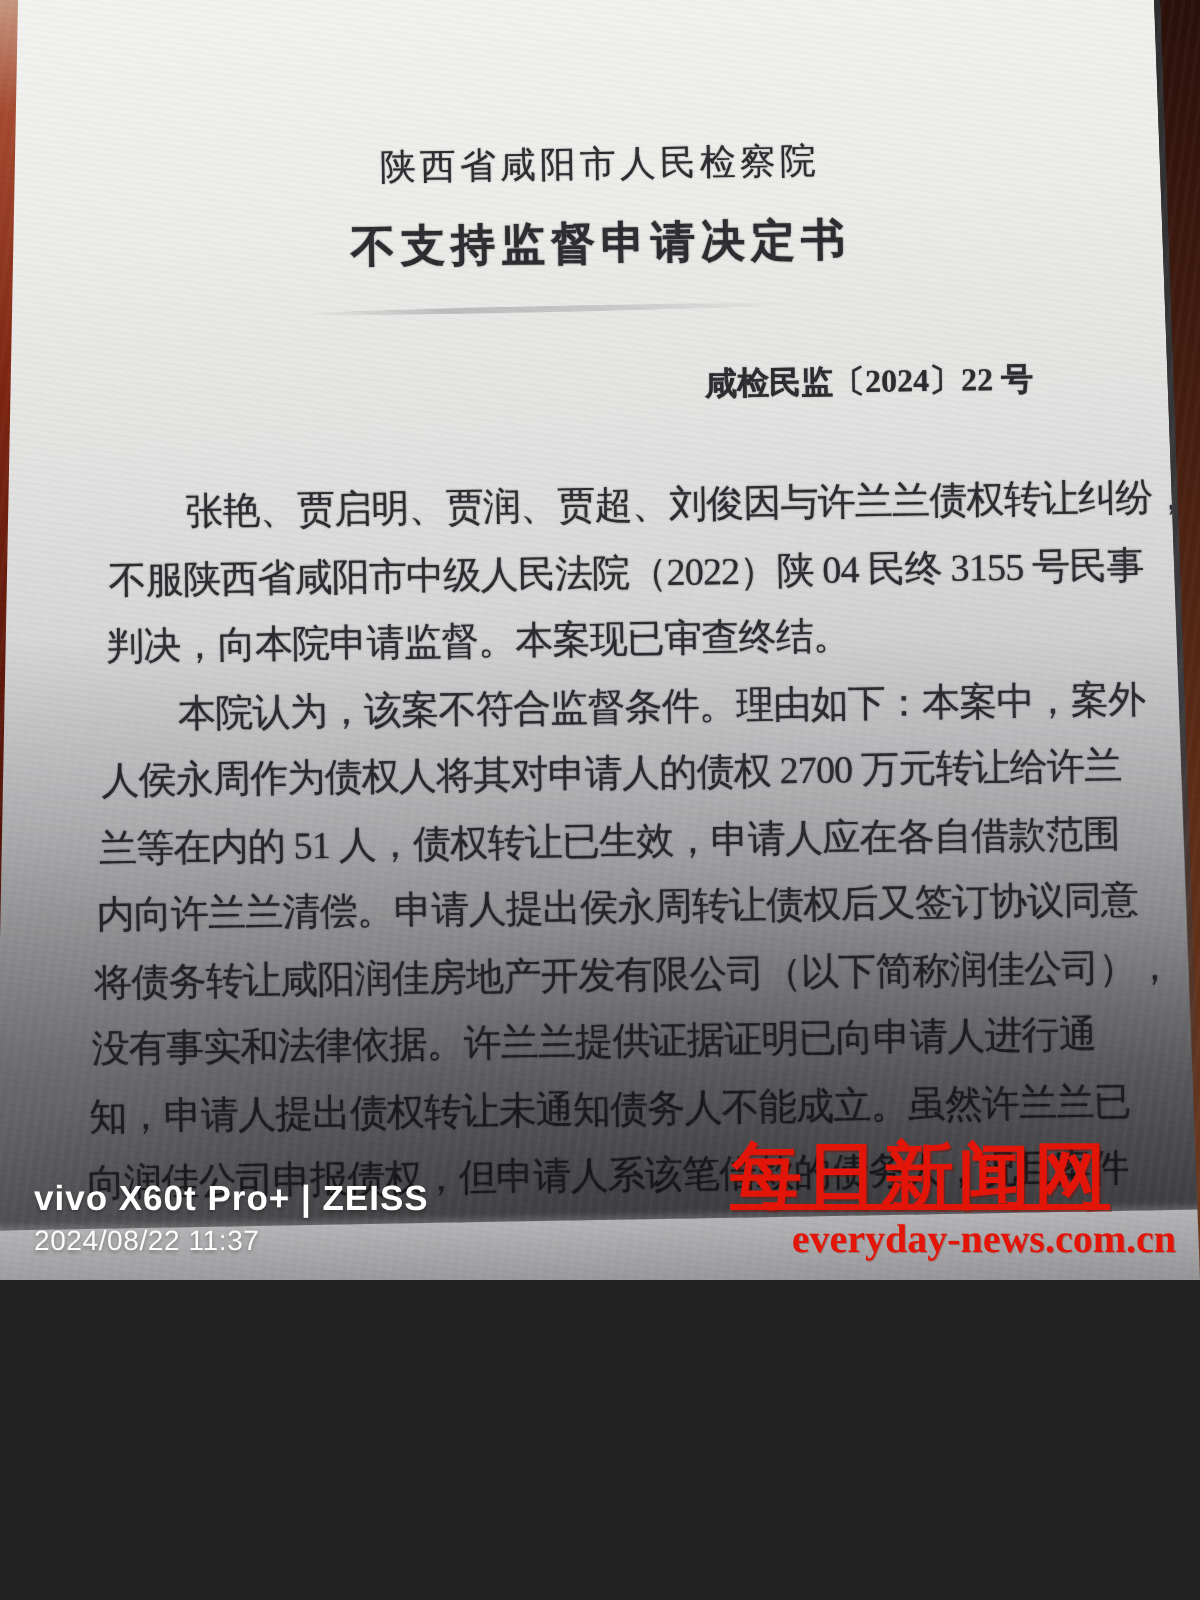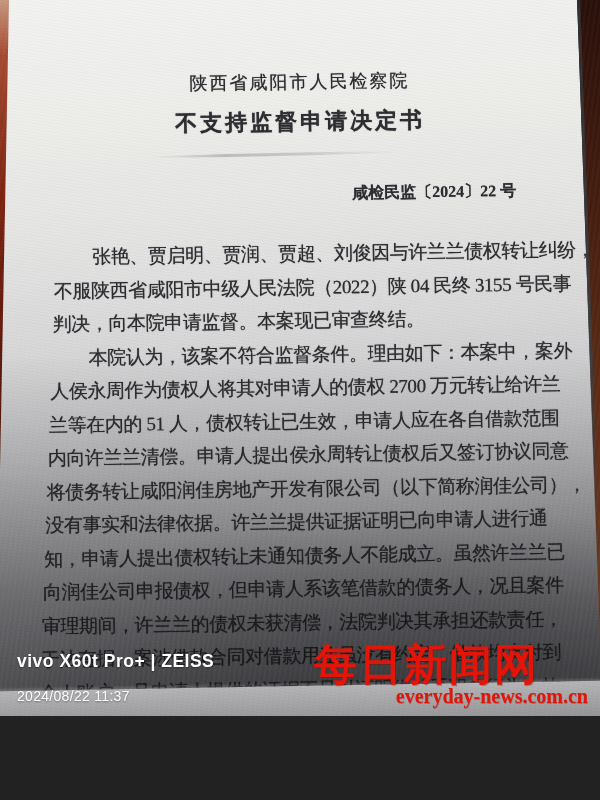--- a/index.html
+++ b/index.html
@@ -1,17 +1,17 @@
 <!DOCTYPE html>
 <html style="--red: #e31408; --white: #ffffff; --ink: #2c2c30;"><head>
 <meta charset="utf-8">
 <style>
   html,body{margin:0;padding:0;background:#222;}
   .photo{
-    position:relative;width:600px;height:716px;overflow:hidden;
+    position:relative;width:600px;height:640px;overflow:hidden;
     background:#757578;
     font-family:"Liberation Serif","DejaVu Serif",serif;
   }
   
   .paper{
     position:absolute;inset:0;
     background:linear-gradient(176deg,
       #f2f2f1 0%, #ecece9 18%, #e3e3e2 33%, #d6d6d7 47%,
       #c5c5c7 59%, #aeaeb0 71%, #949497 83%, #7f7f82 93%, #737376 100%);
   }
@@ -88,29 +88,29 @@
       repeating-linear-gradient(8deg, rgba(0,0,0,.022) 0 1px, rgba(0,0,0,0) 1px 3px),
       repeating-linear-gradient(98deg, rgba(255,255,255,.03) 0 2px, rgba(255,255,255,0) 2px 5px);
   }
   
   .camera-mark{
     position:absolute;left:17px;bottom:12px;color:var(--white,#fff);
     font-family:"Liberation Sans","DejaVu Sans",sans-serif;
     text-shadow:0 1px 2px rgba(0,0,0,.35);
   }
   .camera-device{font-size:17.5px;font-weight:700;letter-spacing:.5px;line-height:21px;}
-  .camera-datetime{font-size:14px;font-weight:500;margin-top:16px;opacity:.97;letter-spacing:.3px;}
+  .camera-datetime{font-size:14px;font-weight:500;margin-top:2px;opacity:.97;letter-spacing:.3px;}
   
   .site-mark{
     position:absolute;right:12px;bottom:8px;text-align:right;color:var(--red,#e31408);
     font-family:"Liberation Sans","DejaVu Sans",sans-serif;
   }
   .site-name{
-    font-size:43px;font-weight:900;letter-spacing:2px;line-height:38px;
-    margin-right:49px;text-shadow:1px 1px 0 rgba(130,10,0,.35);
+    font-size:36px;font-weight:900;letter-spacing:2px;line-height:38px;
+    margin-right:33px;text-shadow:1px 1px 0 rgba(130,10,0,.35);text-decoration:underline;
   }
   .site-url{
     font-family:"Liberation Serif","DejaVu Serif",serif;
     font-size:20px;font-weight:700;line-height:24px;margin-top:1px;
     text-shadow:.5px .5px 0 rgba(130,10,0,.3);
   }
 </style>
 </head>
 <body>
 

